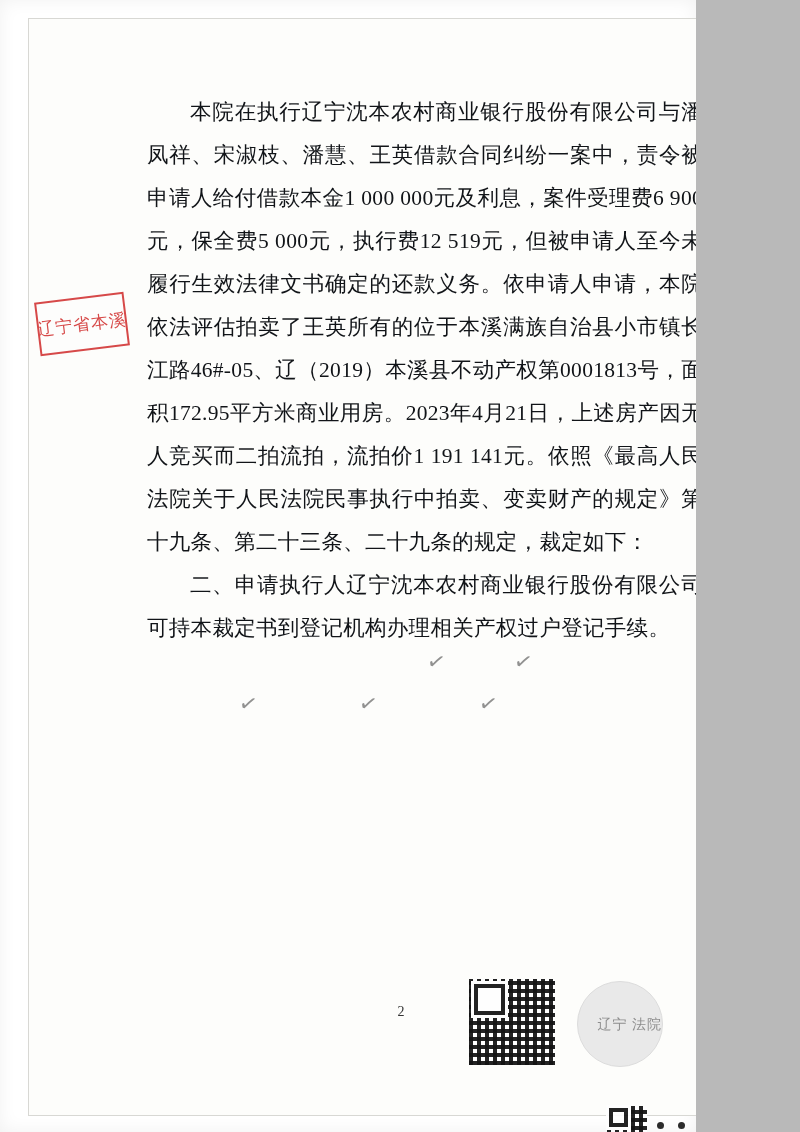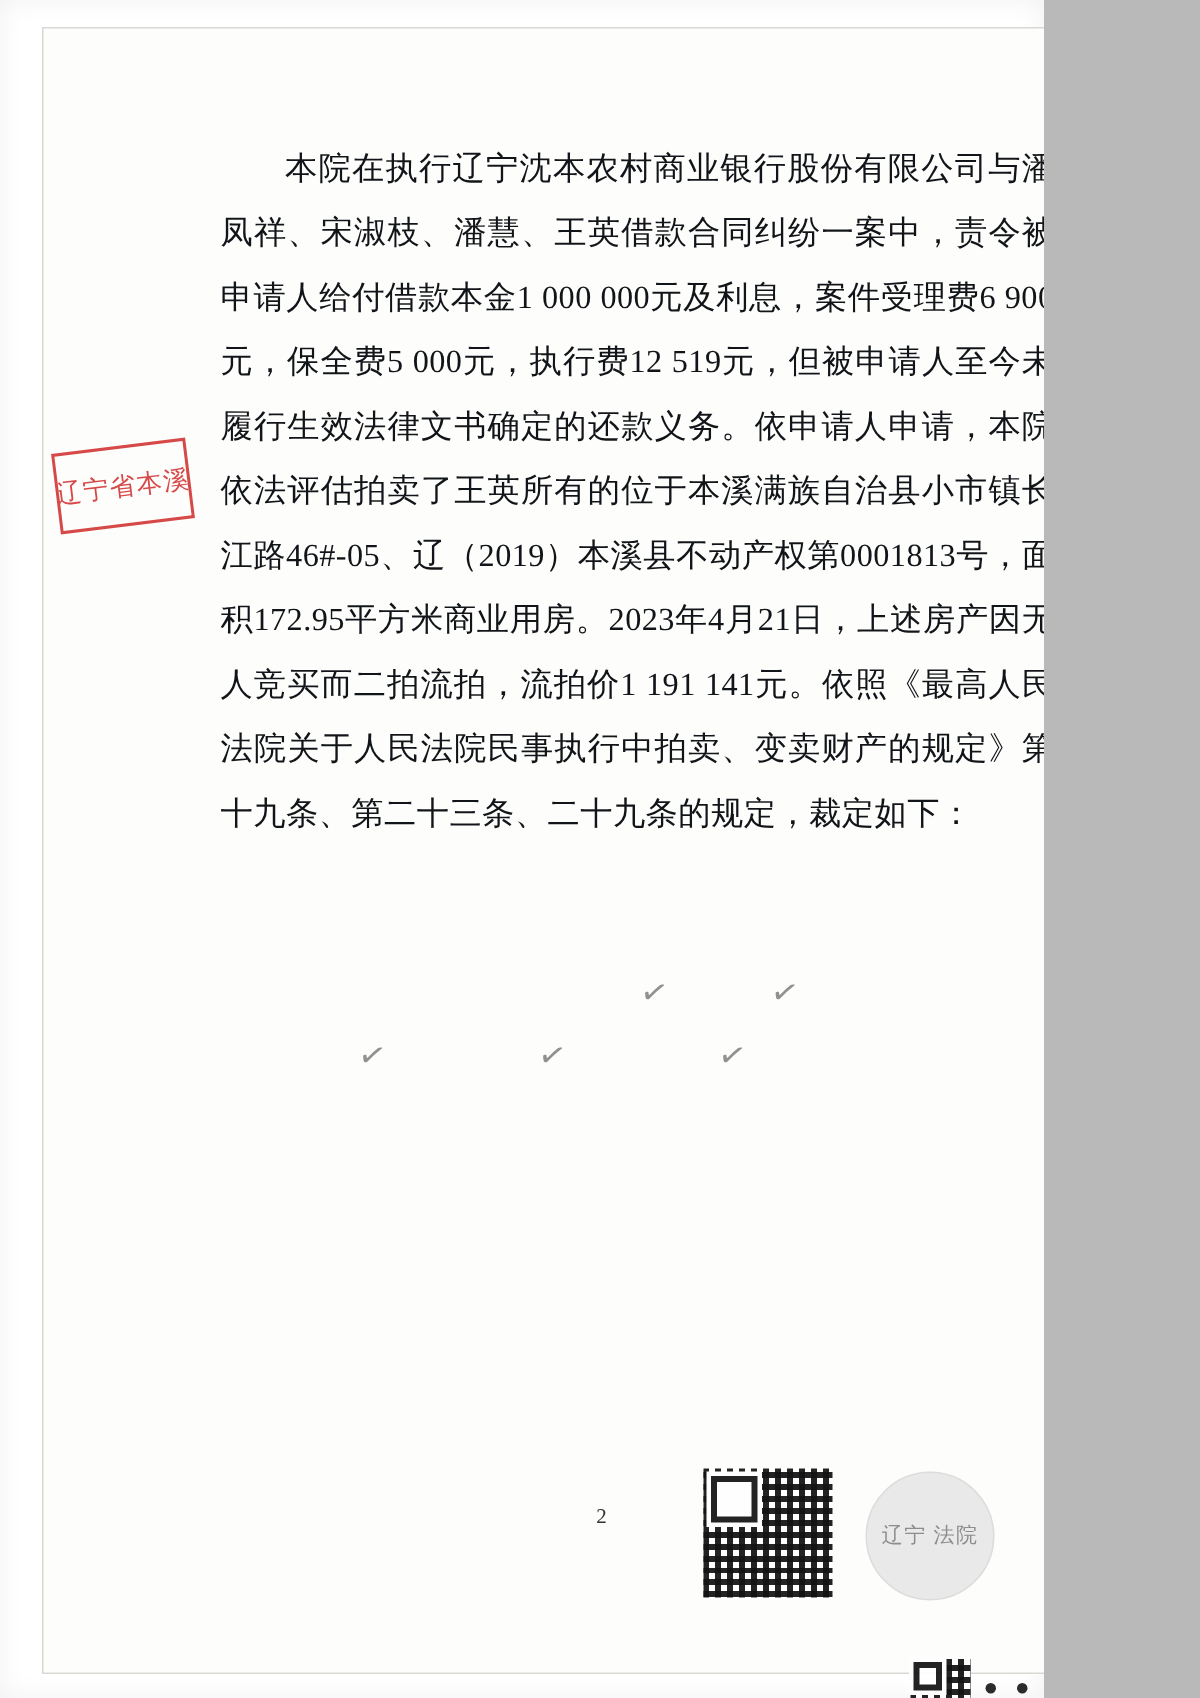--- a/index.html
+++ b/index.html
@@ -123,21 +123,21 @@
     position: absolute;
     left: 548px;
     top: 962px;
     width: 84px;
     height: 84px;
     border-radius: 50%;
     background: #e9e9e9;
     color: #8d8d8d;
     display: flex;
     align-items: center;
-    justify-content: center;
+    justify-content: flex-end;
     text-align: center;
     font-size: 14px;
     line-height: 17px;
     letter-spacing: 1px;
     border: 1px solid #dcdcdc;
   }
   
   .dot-row {
     position: absolute;
     left: 628px;
@@ -166,20 +166,21 @@
   }
 </style>
 </head>
 <body>
 
 <div id="page">
   <div class="paper">
 
     <div class="doc-body">
       <p>本院在执行辽宁沈本农村商业银行股份有限公司与潘凤祥、宋淑枝、潘慧、王英借款合同纠纷一案中，责令被申请人给付借款本金1 000 000元及利息，案件受理费6 900元，保全费5 000元，执行费12 519元，但被申请人至今未履行生效法律文书确定的还款义务。依申请人申请，本院依法评估拍卖了王英所有的位于本溪满族自治县小市镇长江路46#-05、辽（2019）本溪县不动产权第0001813号，面积172.95平方米商业用房。2023年4月21日，上述房产因无人竞买而二拍流拍，流拍价1 191 141元。依照《最高人民法院关于人民法院民事执行中拍卖、变卖财产的规定》第十九条、第二十三条、二十九条的规定，裁定如下：</p>
+      <p>二、申请执行人辽宁沈本农村商业银行股份有限公司可持本裁定书到登记机构办理相关产权过户登记手续。</p>
     </div>
 
     <div class="seal-left">
       <span>辽宁省本溪</span>
     </div>
 
     <div class="tick" style="left:398px; top:630px;">✓</div>
     <div class="tick" style="left:485px; top:630px;">✓</div>
     <div class="tick" style="left:210px; top:672px;">✓</div>
     <div class="tick" style="left:330px; top:672px;">✓</div>

